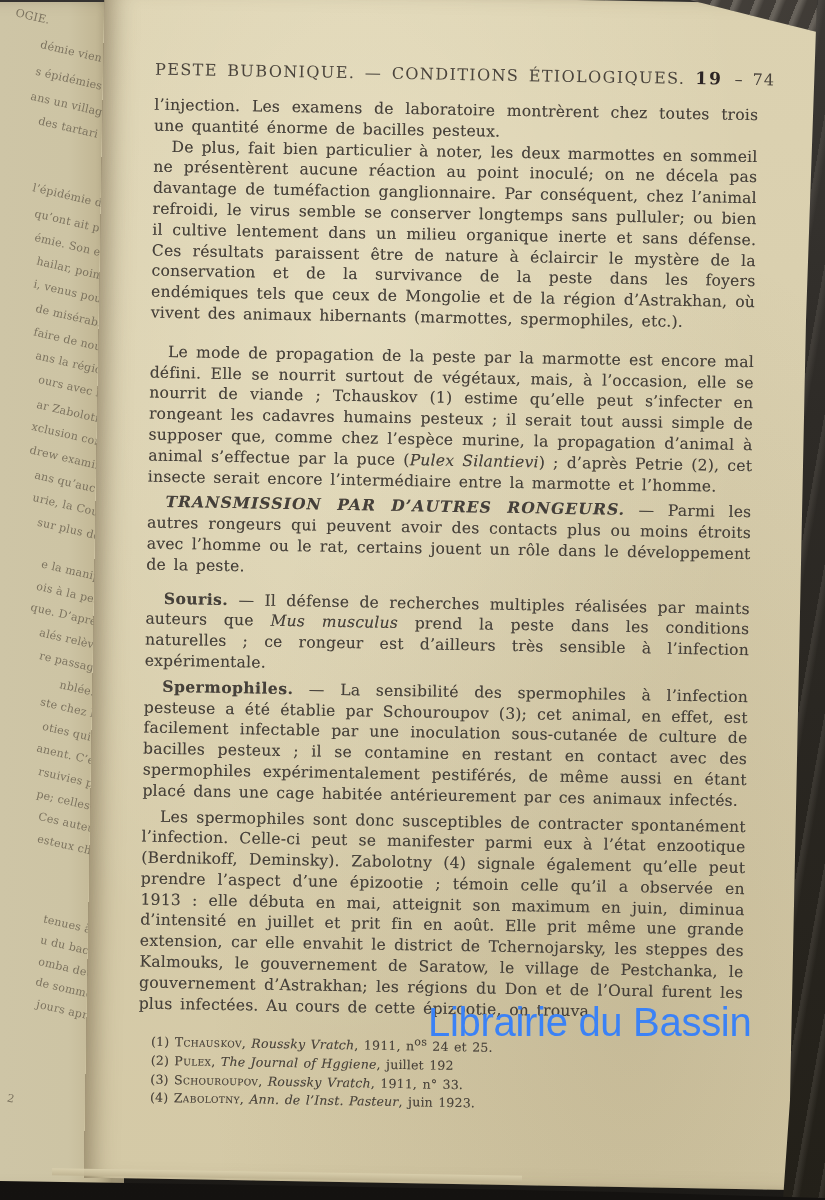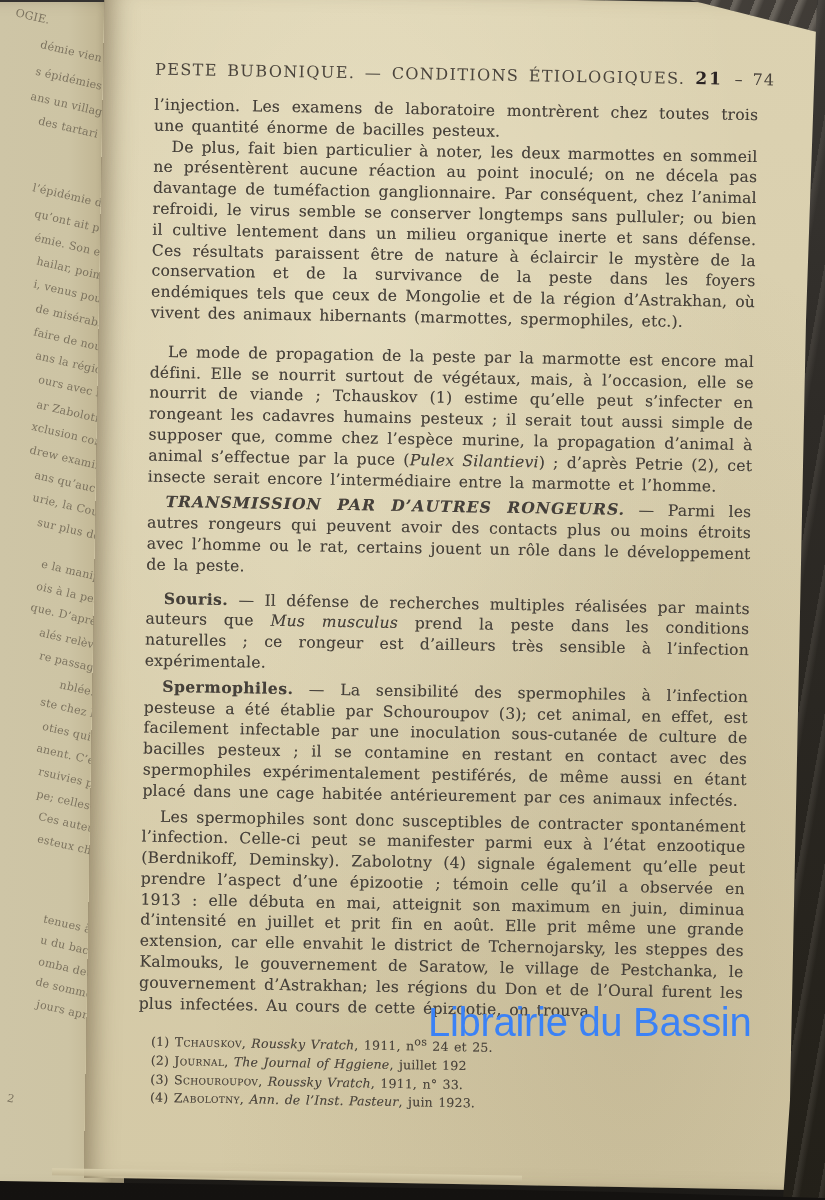--- a/index.html
+++ b/index.html
@@ -139,35 +139,35 @@
     <span class="frag" style="top: 988px; right: 24px;">de sommeil</span>
     <span class="frag" style="top: 1010px; right: 24px;">jours après</span>
     <span class="frag" style="top: 1091px; right: 110px;">2</span>
   </div>
 
 <div class="bottom-sliver"></div>
 
 <div class="main-page">
   <div class="content">
     <div class="page-header">
-      <span>PESTE BUBONIQUE. — CONDITIONS ÉTIOLOGIQUES.</span><span class="stamp">21</span>
+      <span>PESTE BUBONIQUE. — CONDITIONS ÉTIOLOGIQUES.</span><span class="stamp">19</span>
       <span class="pagenum">– 74</span>
     </div>
     <div class="body-text" id="body-text">
         <p class="no-indent"><span class="run-n">l’injection. Les examens de laboratoire montrèrent chez toutes trois une quantité énorme de bacilles pesteux.</span></p>
         <p><span class="run-n">De plus, fait bien particulier à noter, les deux marmottes en sommeil ne présentèrent aucune réaction au point inoculé; on ne décela pas davantage de tuméfaction ganglionnaire. Par conséquent, chez l’animal refroidi, le virus semble se conserver longtemps sans pulluler; ou bien il cultive lentement dans un milieu organique inerte et sans défense. Ces résultats paraissent être de nature à éclaircir le mystère de  la conservation et de la survivance de la peste dans les foyers endémiques tels que ceux de Mongolie et de la région d’Astrakhan, où vivent des animaux hibernants (marmottes, spermophiles, etc.).</span></p>
         <p class="gap-lg"><span class="run-n">Le mode de propagation de la peste par la marmotte est encore mal défini. Elle se nourrit surtout de végétaux, mais, à l’occasion, elle se nourrit de viande ; Tchauskov (1) estime qu’elle peut s’infecter en rongeant les cadavres humains pesteux ; il serait tout aussi simple de supposer que, comme chez l’espèce murine, la propagation d’animal à animal s’effectue par la puce (</span><span class="run-i">Pulex Silantievi</span><span class="run-n">) ; d’après Petrie (2), cet insecte serait encore l’intermédiaire entre la marmotte et l’homme.</span></p>
         <p class="gap-sm"><span class="run-bi">TRANSMISSION PAR D’AUTRES RONGEURS.</span><span class="run-n"> — Parmi les autres rongeurs qui peuvent avoir des contacts plus ou moins étroits avec l’homme ou le rat, certains jouent un rôle dans le développement de la peste.</span></p>
         <p class="gap-md"><span class="run-b">Souris.</span><span class="run-n"> — Il défense de recherches multiples réalisées par maints auteurs  que </span><span class="run-i">Mus musculus</span><span class="run-n"> prend la peste dans les conditions naturelles ; ce rongeur est d’ailleurs très sensible à l’infection expérimentale.</span></p>
         <p class="gap-sm"><span class="run-b">Spermophiles.</span><span class="run-n"> — La sensibilité des spermophiles à l’infection pesteuse a été établie par Schouroupov (3); cet animal, en effet, est facilement infectable par une inoculation sous-cutanée de culture de bacilles pesteux ; il se contamine en restant en contact avec des spermophiles expérimentalement pestiférés, de même aussi en étant placé dans une cage habitée antérieurement par ces animaux infectés.</span></p>
         <p class="gap-sm"><span class="run-n">Les spermophiles sont donc susceptibles de contracter spontanément l’infection. Celle-ci peut se manifester parmi eux à l’état enzootique (Berdnikoff, Deminsky). Zabolotny (4) signale également qu’elle peut prendre l’aspect d’une épizootie ; témoin celle qu’il a observée en 1913 : elle débuta en mai, atteignit son maximum  en juin, diminua d’intensité en juillet et prit fin en août. Elle prit même une grande extension, car elle envahit le district de Tchernojarsky, les steppes des Kalmouks, le gouvernement de Saratow, le village de Pestchanka, le gouvernement d’Astrakhan; les régions du Don et de l’Oural furent les plus infectées. Au cours de cette épizootie, on trouva</span></p>
       </div>
     <div class="footnotes" id="footnotes">
         <p><span class="run-n">(1) </span><span class="run-sc">Tchauskov</span><span class="run-n">, </span><span class="run-i">Roussky Vratch</span><span class="run-n">, 1911, n</span><span class="run-sup">os</span><span class="run-n"> 24 et 25.</span></p>
-        <p><span class="run-n">(2) </span><span class="run-sc">Journal</span><span class="run-n">, </span><span class="run-i">The Journal of Hggiene</span><span class="run-n">, juillet 192</span></p>
+        <p><span class="run-n">(2) </span><span class="run-sc">Pulex</span><span class="run-n">, </span><span class="run-i">The Journal of Hggiene</span><span class="run-n">, juillet 192</span></p>
         <p><span class="run-n">(3) </span><span class="run-sc">Schouroupov</span><span class="run-n">, </span><span class="run-i">Roussky Vratch</span><span class="run-n">, 1911, n° 33.</span></p>
         <p><span class="run-n">(4) </span><span class="run-sc">Zabolotny</span><span class="run-n">, </span><span class="run-i">Ann. de l’Inst. Pasteur</span><span class="run-n">, juin 1923.</span></p>
       </div>
   </div>
 </div>
 
 <div class="corner-fabric"></div>
 <div class="right-band"></div>
 <div class="bottom-band"></div>
 

